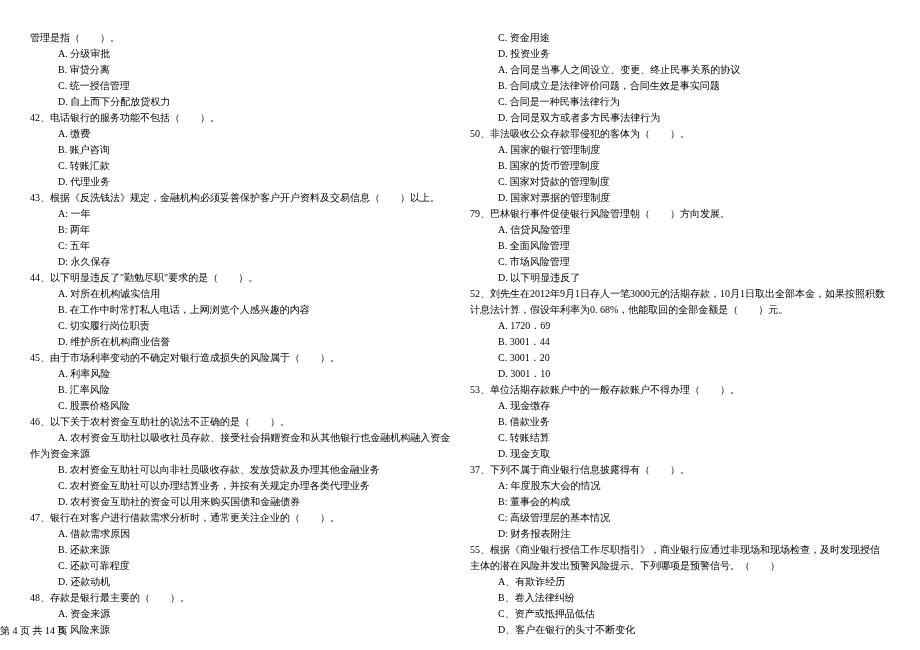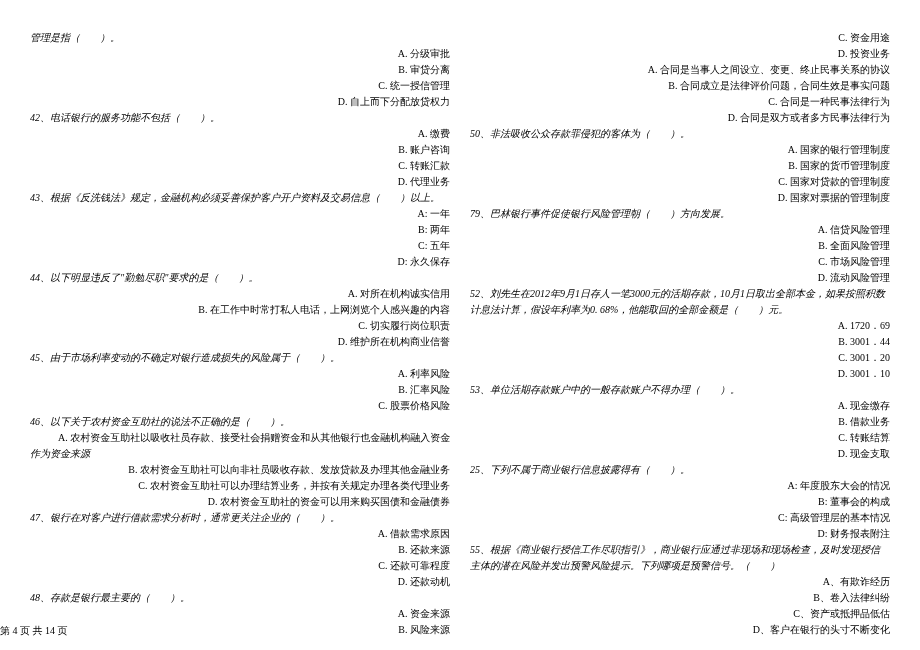--- a/index.html
+++ b/index.html
@@ -21,25 +21,23 @@
     .col {
       width: 50%;
       padding: 0 10px;
     }
     .line {
       line-height: 16px;
       white-space: nowrap;
     }
     .opt {
       padding-left: 28px;
-      text-align: right;
     }
     .q {
       padding-left: 0;
-      font-style: italic;
     }
     .footer {
       position: absolute;
       bottom: 12px;
       width: 100%;
       text-align: left;
       font-size: 10px;
     }
   </style>
 </head>
@@ -96,33 +94,33 @@
     <div class="line opt">D. 合同是双方或者多方民事法律行为</div>
     <div class="line q">50、非法吸收公众存款罪侵犯的客体为（　　）。</div>
     <div class="line opt">A. 国家的银行管理制度</div>
     <div class="line opt">B. 国家的货币管理制度</div>
     <div class="line opt">C. 国家对贷款的管理制度</div>
     <div class="line opt">D. 国家对票据的管理制度</div>
     <div class="line q">79、巴林银行事件促使银行风险管理朝（　　）方向发展。</div>
     <div class="line opt">A. 信贷风险管理</div>
     <div class="line opt">B. 全面风险管理</div>
     <div class="line opt">C. 市场风险管理</div>
-    <div class="line opt">D. 流动风险管理</div>
+    <div class="line opt">D. 以下明显违反了</div>
     <div class="line q">52、刘先生在2012年9月1日存人一笔3000元的活期存款，10月1日取出全部本金，如果按照积数</div>
     <div class="line q">计息法计算，假设年利率为0. 68%，他能取回的全部金额是（　　）元。</div>
     <div class="line opt">A. 1720．69</div>
     <div class="line opt">B. 3001．44</div>
     <div class="line opt">C. 3001．20</div>
     <div class="line opt">D. 3001．10</div>
     <div class="line q">53、单位活期存款账户中的一般存款账户不得办理（　　）。</div>
     <div class="line opt">A. 现金缴存</div>
     <div class="line opt">B. 借款业务</div>
     <div class="line opt">C. 转账结算</div>
     <div class="line opt">D. 现金支取</div>
-    <div class="line q">25、下列不属于商业银行信息披露得有（　　）。</div>
+    <div class="line q">37、下列不属于商业银行信息披露得有（　　）。</div>
     <div class="line opt">A: 年度股东大会的情况</div>
     <div class="line opt">B: 董事会的构成</div>
     <div class="line opt">C: 高级管理层的基本情况</div>
     <div class="line opt">D: 财务报表附注</div>
     <div class="line q">55、根据《商业银行授信工作尽职指引》，商业银行应通过非现场和现场检查，及时发现授信</div>
     <div class="line q">主体的潜在风险并发出预警风险提示。下列哪项是预警信号。（　　）</div>
     <div class="line opt">A、有欺诈经历</div>
     <div class="line opt">B、卷入法律纠纷</div>
     <div class="line opt">C、资产或抵押品低估</div>
     <div class="line opt">D、客户在银行的头寸不断变化</div>

